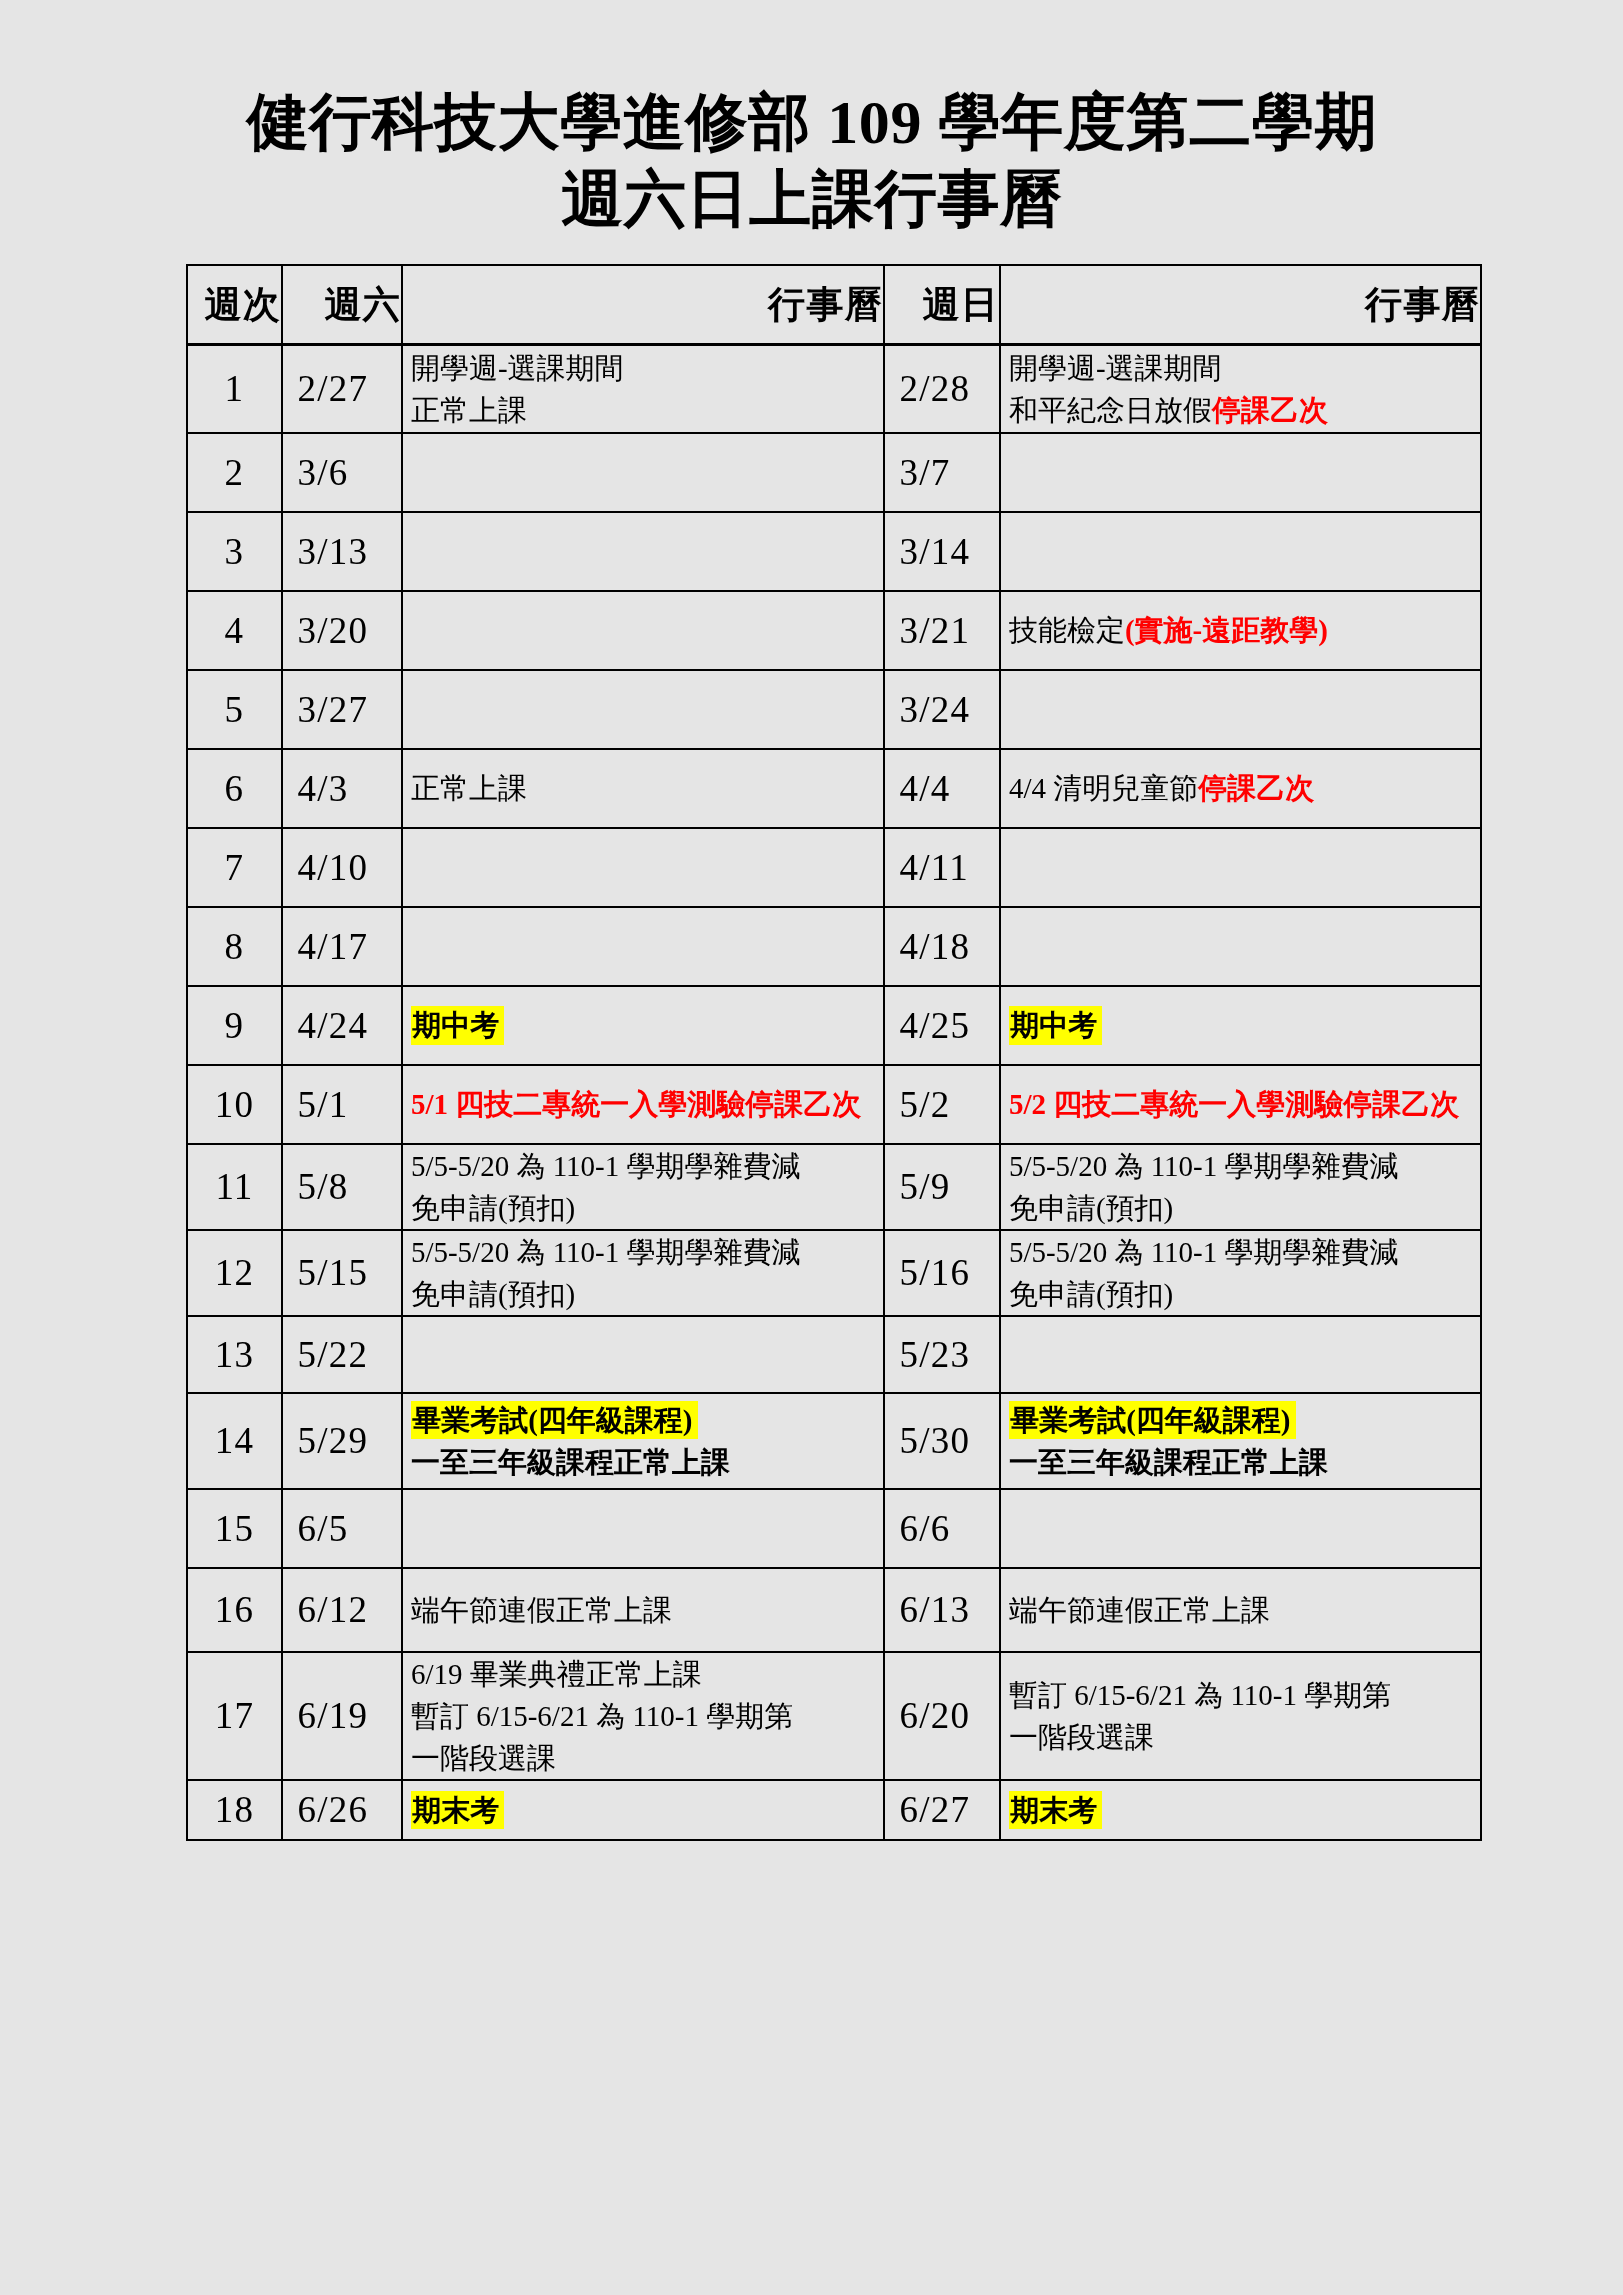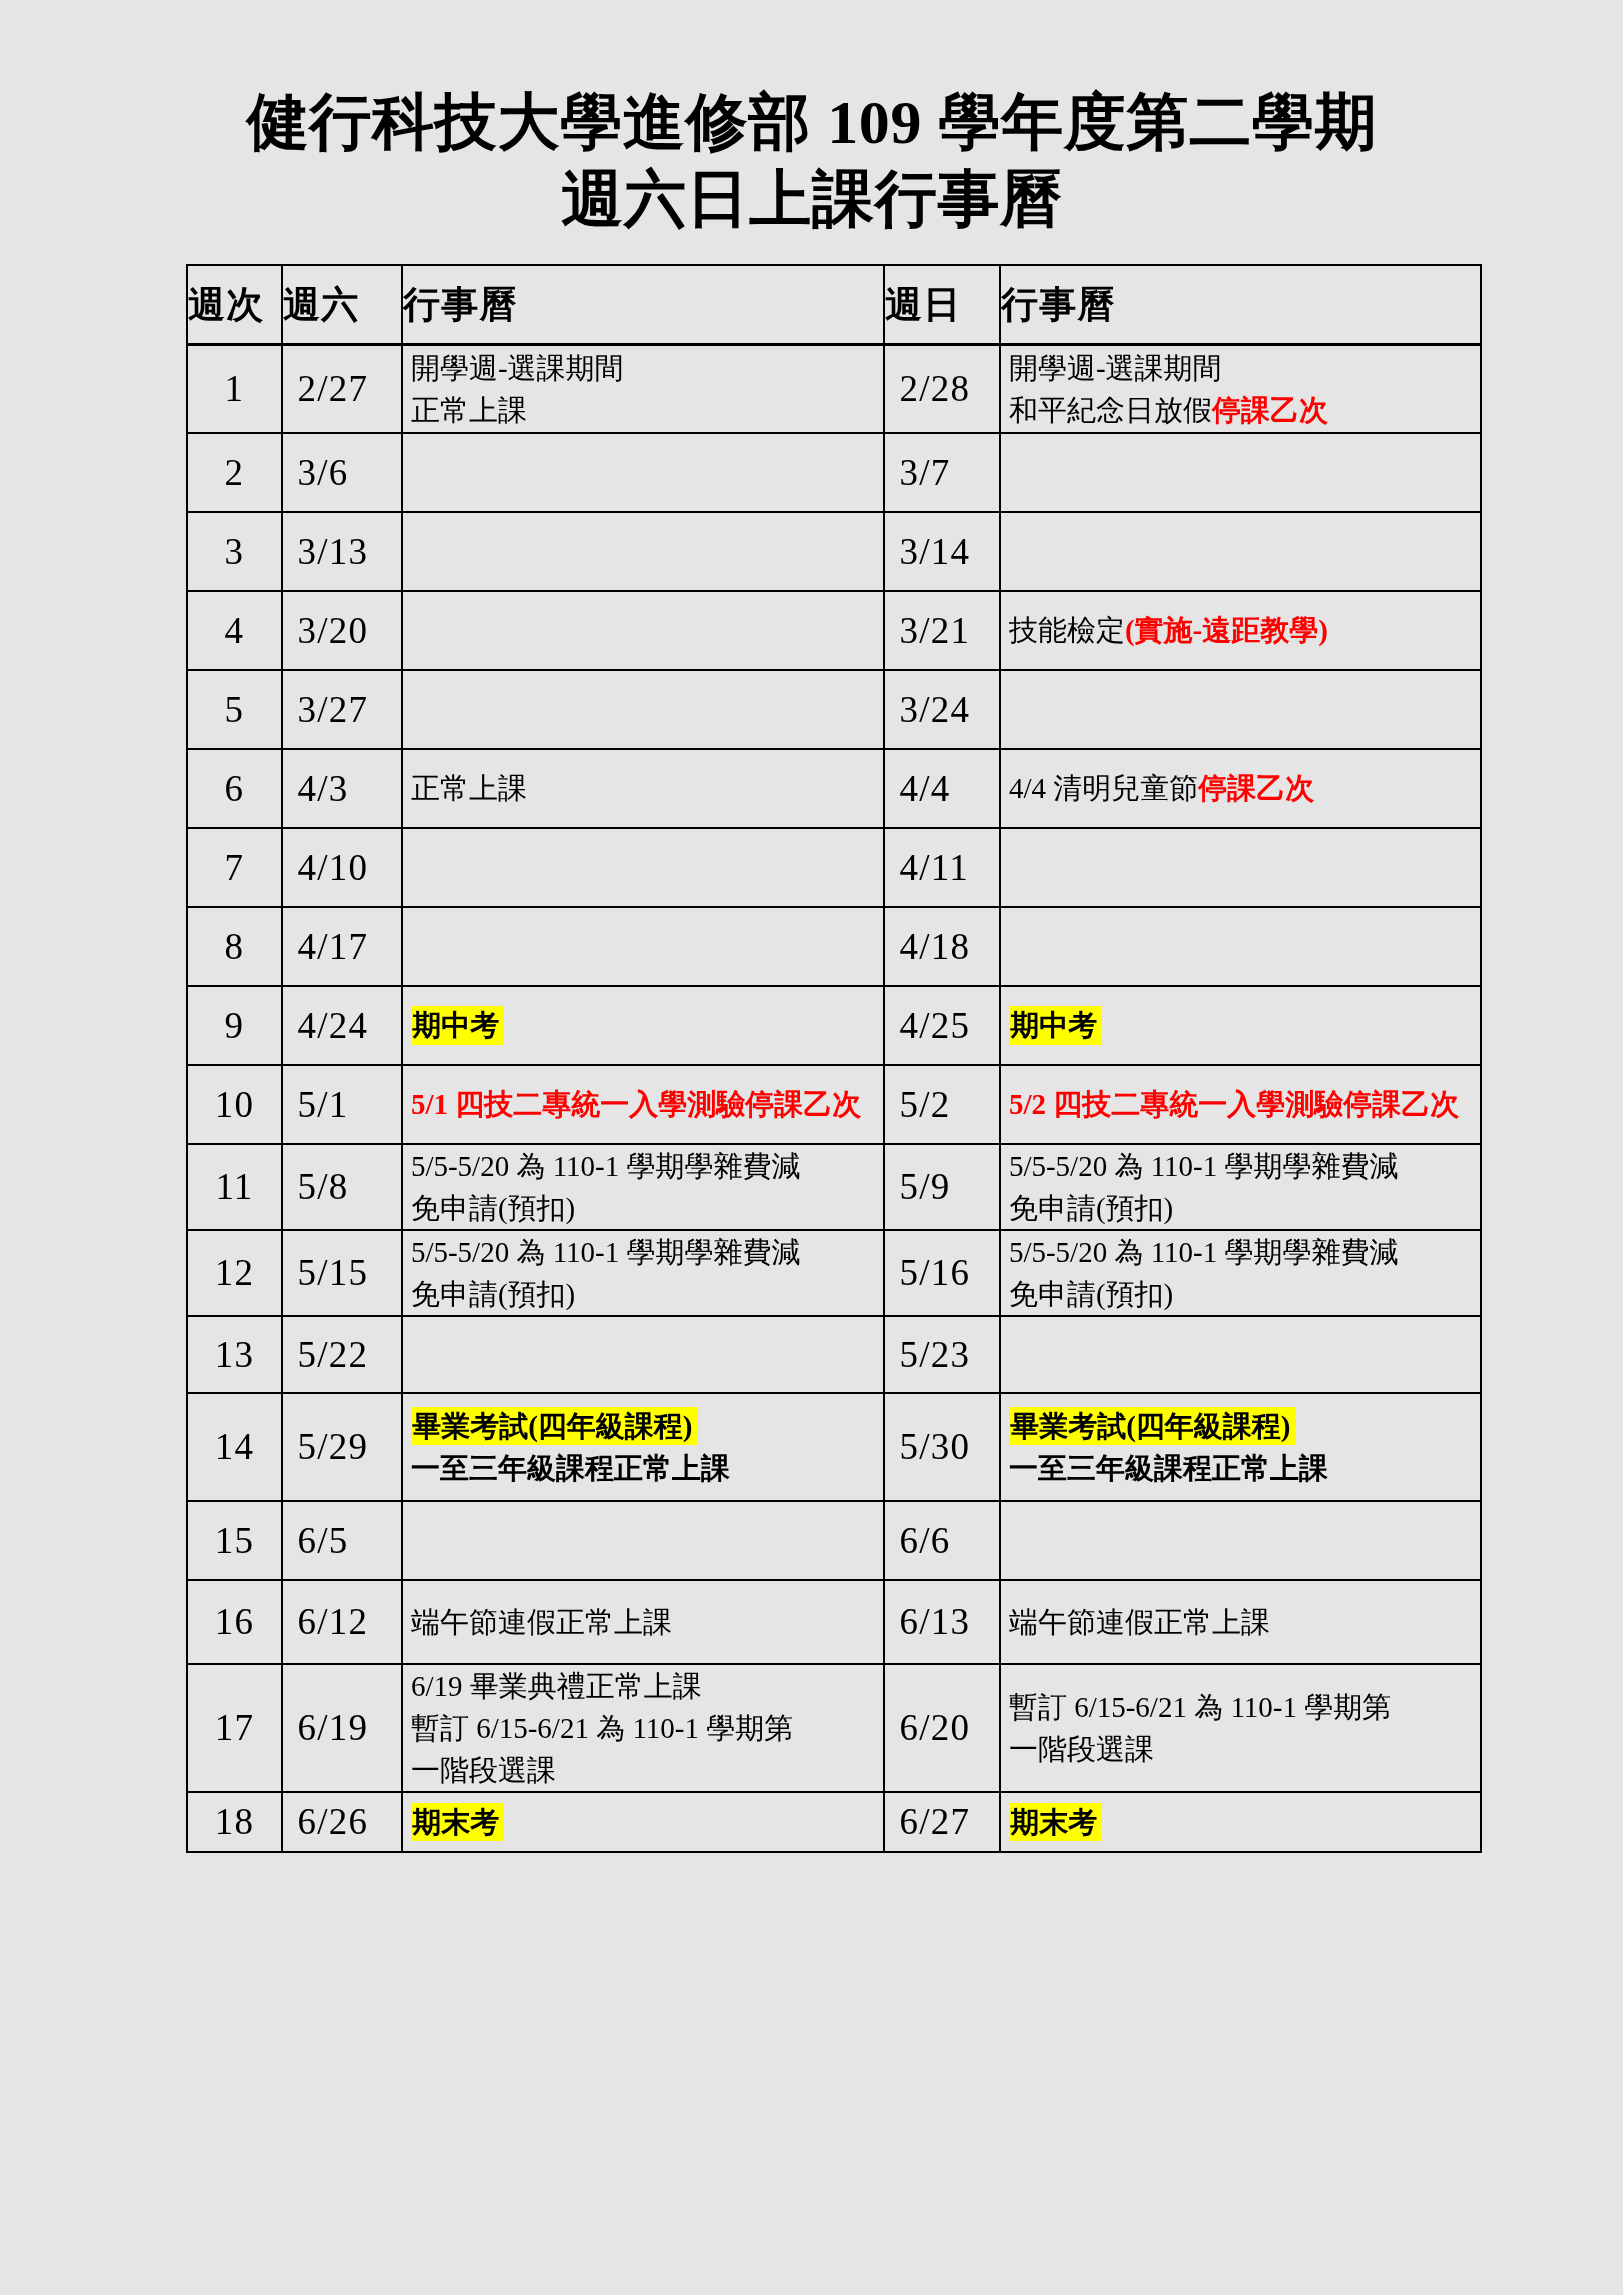--- a/index.html
+++ b/index.html
@@ -23,21 +23,21 @@
   col.c-satdate{width:120px;}
   col.c-satev{width:482px;}
   col.c-sundate{width:116px;}
   col.c-sunev{width:481px;}
   th,td{
     border-left:2px solid #000;
     border-bottom:2.6px solid #000;
     vertical-align:middle;padding:0;overflow:visible;
   }
   thead th{
-    font-size:37px;font-weight:700;height:77px;text-align:left;
+    font-size:37px;font-weight:700;height:77px;text-align:right;
     border-bottom:3.3px solid #000;letter-spacing:1.3px;margin-top:29px;
   }
   td.week{text-align:center;font-size:37px;letter-spacing:1.3px;}
   td.date{font-size:37px;padding-left:14.4px;letter-spacing:1.3px;}
   td.events{font-size:29px;padding-left:7.9px;padding-right:2.6px;}
   .line{line-height:42px;white-space:nowrap;}
   .run-red{font-weight:700;}
   .run-hl{font-weight:700;padding:2.6px 5.2px 3.9px 1.3px;}
   .run-bold{font-weight:700;}
 </style>
@@ -184,21 +184,21 @@
             <div class="line"><span>免申請(預扣)</span></div>
           </td>
         </tr>
         <tr style="height: 77px; border-radius: 11px;">
           <td class="week">13</td>
           <td class="date">5/22</td>
           <td class="events"></td>
           <td class="date">5/23</td>
           <td class="events"></td>
         </tr>
-        <tr style="height: 108px;">
+        <tr style="height: 96px;">
           <td class="week">14</td>
           <td class="date">5/29</td>
           <td class="events">
             <div class="line"><span class="run-hl" style="background-color: rgb(255, 255, 0);">畢業考試(四年級課程)</span></div>
             <div class="line"><span class="run-bold">一至三年級課程正常上課</span></div>
           </td>
           <td class="date">5/30</td>
           <td class="events">
             <div class="line"><span class="run-hl" style="background-color: rgb(255, 255, 0);">畢業考試(四年級課程)</span></div>
             <div class="line"><span class="run-bold">一至三年級課程正常上課</span></div>

